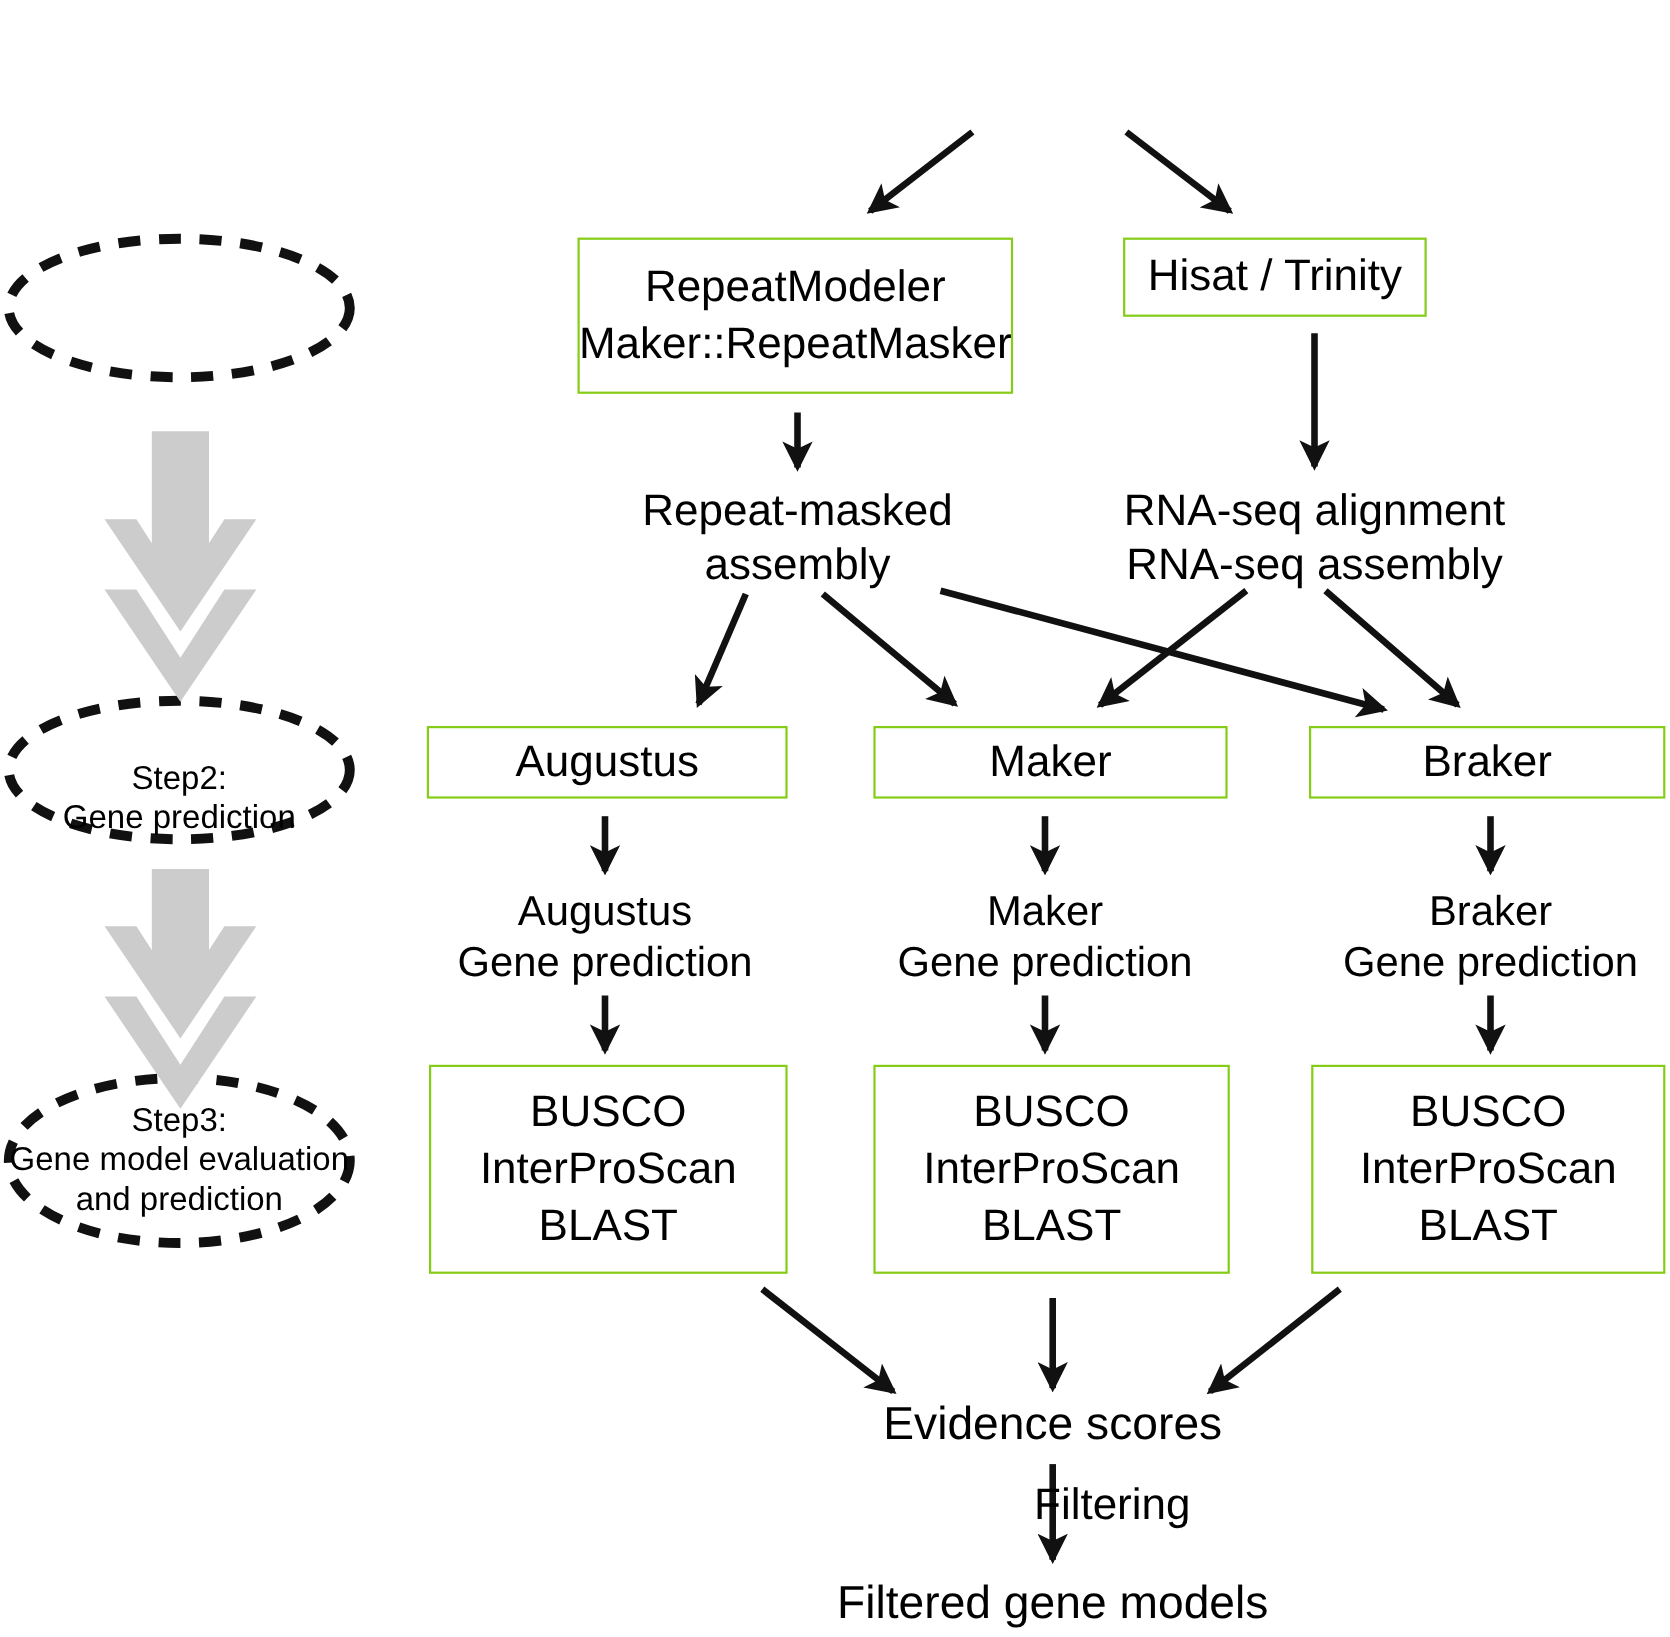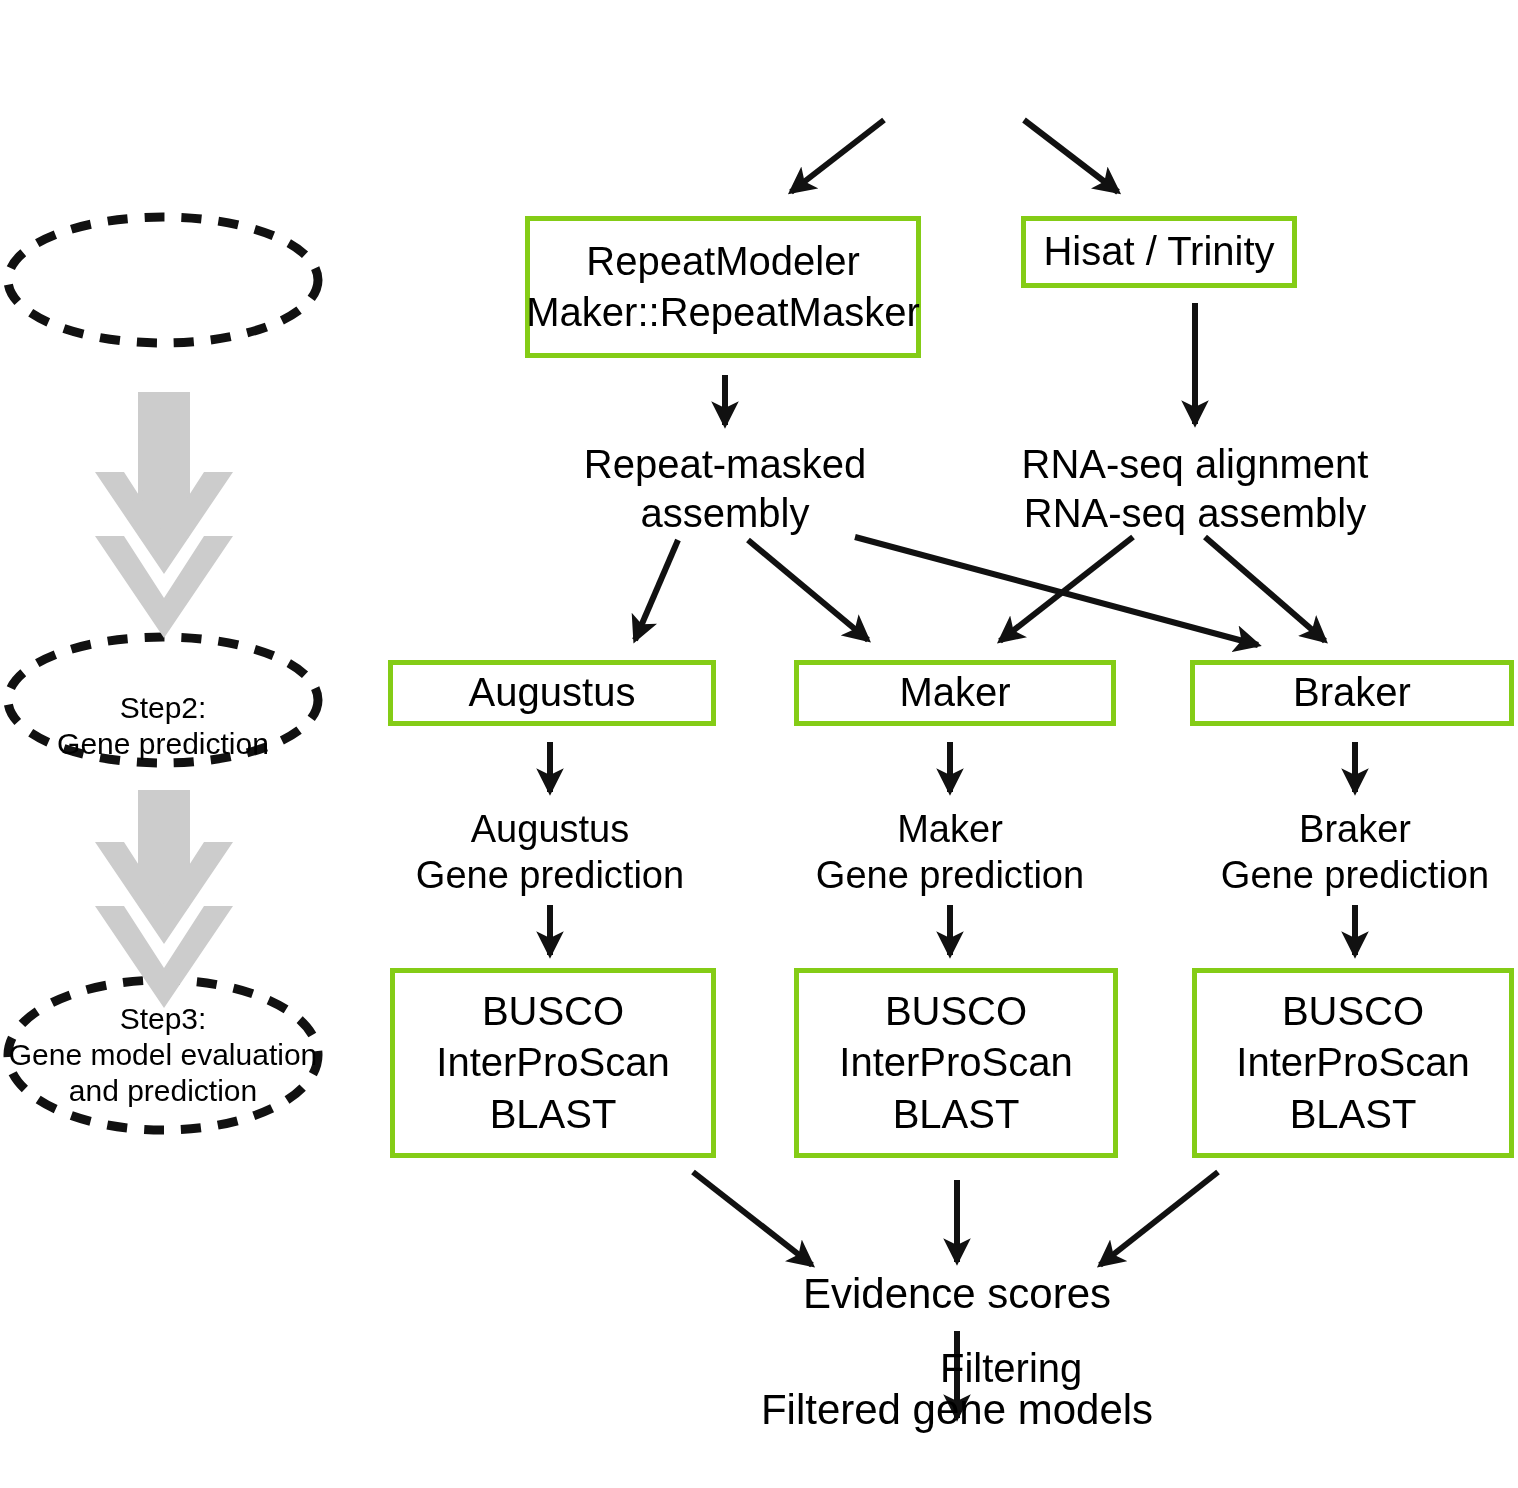--- a/index.html
+++ b/index.html
@@ -22,21 +22,21 @@
   svg.layer {
     position: absolute;
     top: 0;
     left: 0;
     width: 1518px;
     height: 1488px;
   }
   .node-box {
     position: absolute;
     box-sizing: border-box;
-    border: 5px solid #84cc16;
+    border: 2px solid #84cc16;
     background: #ffffff;
     display: flex;
     flex-direction: column;
     align-items: center;
     justify-content: center;
     text-align: center;
     line-height: 1.28;
   }
   .node-box .line {
     display: block;
@@ -216,17 +216,17 @@
   </div>
 
   <div class="free-label fs-42" style="left:757px; top:1268px; width:400px;">
     <span class="line">Evidence scores</span>
   </div>
 
   <div class="free-label fs-40" style="left:940px; top:1344px; width:220px; text-align:left;">
     <span class="line">Filtering</span>
   </div>
 
-  <div class="free-label fs-42" style="left:707px; top:1384px; width:500px;">
+  <div class="free-label fs-42" style="left:707px; top:1431px; width:500px;">
     <span class="line">Filtered gene models</span>
   </div>
 
 </div>
 
 </body></html>

